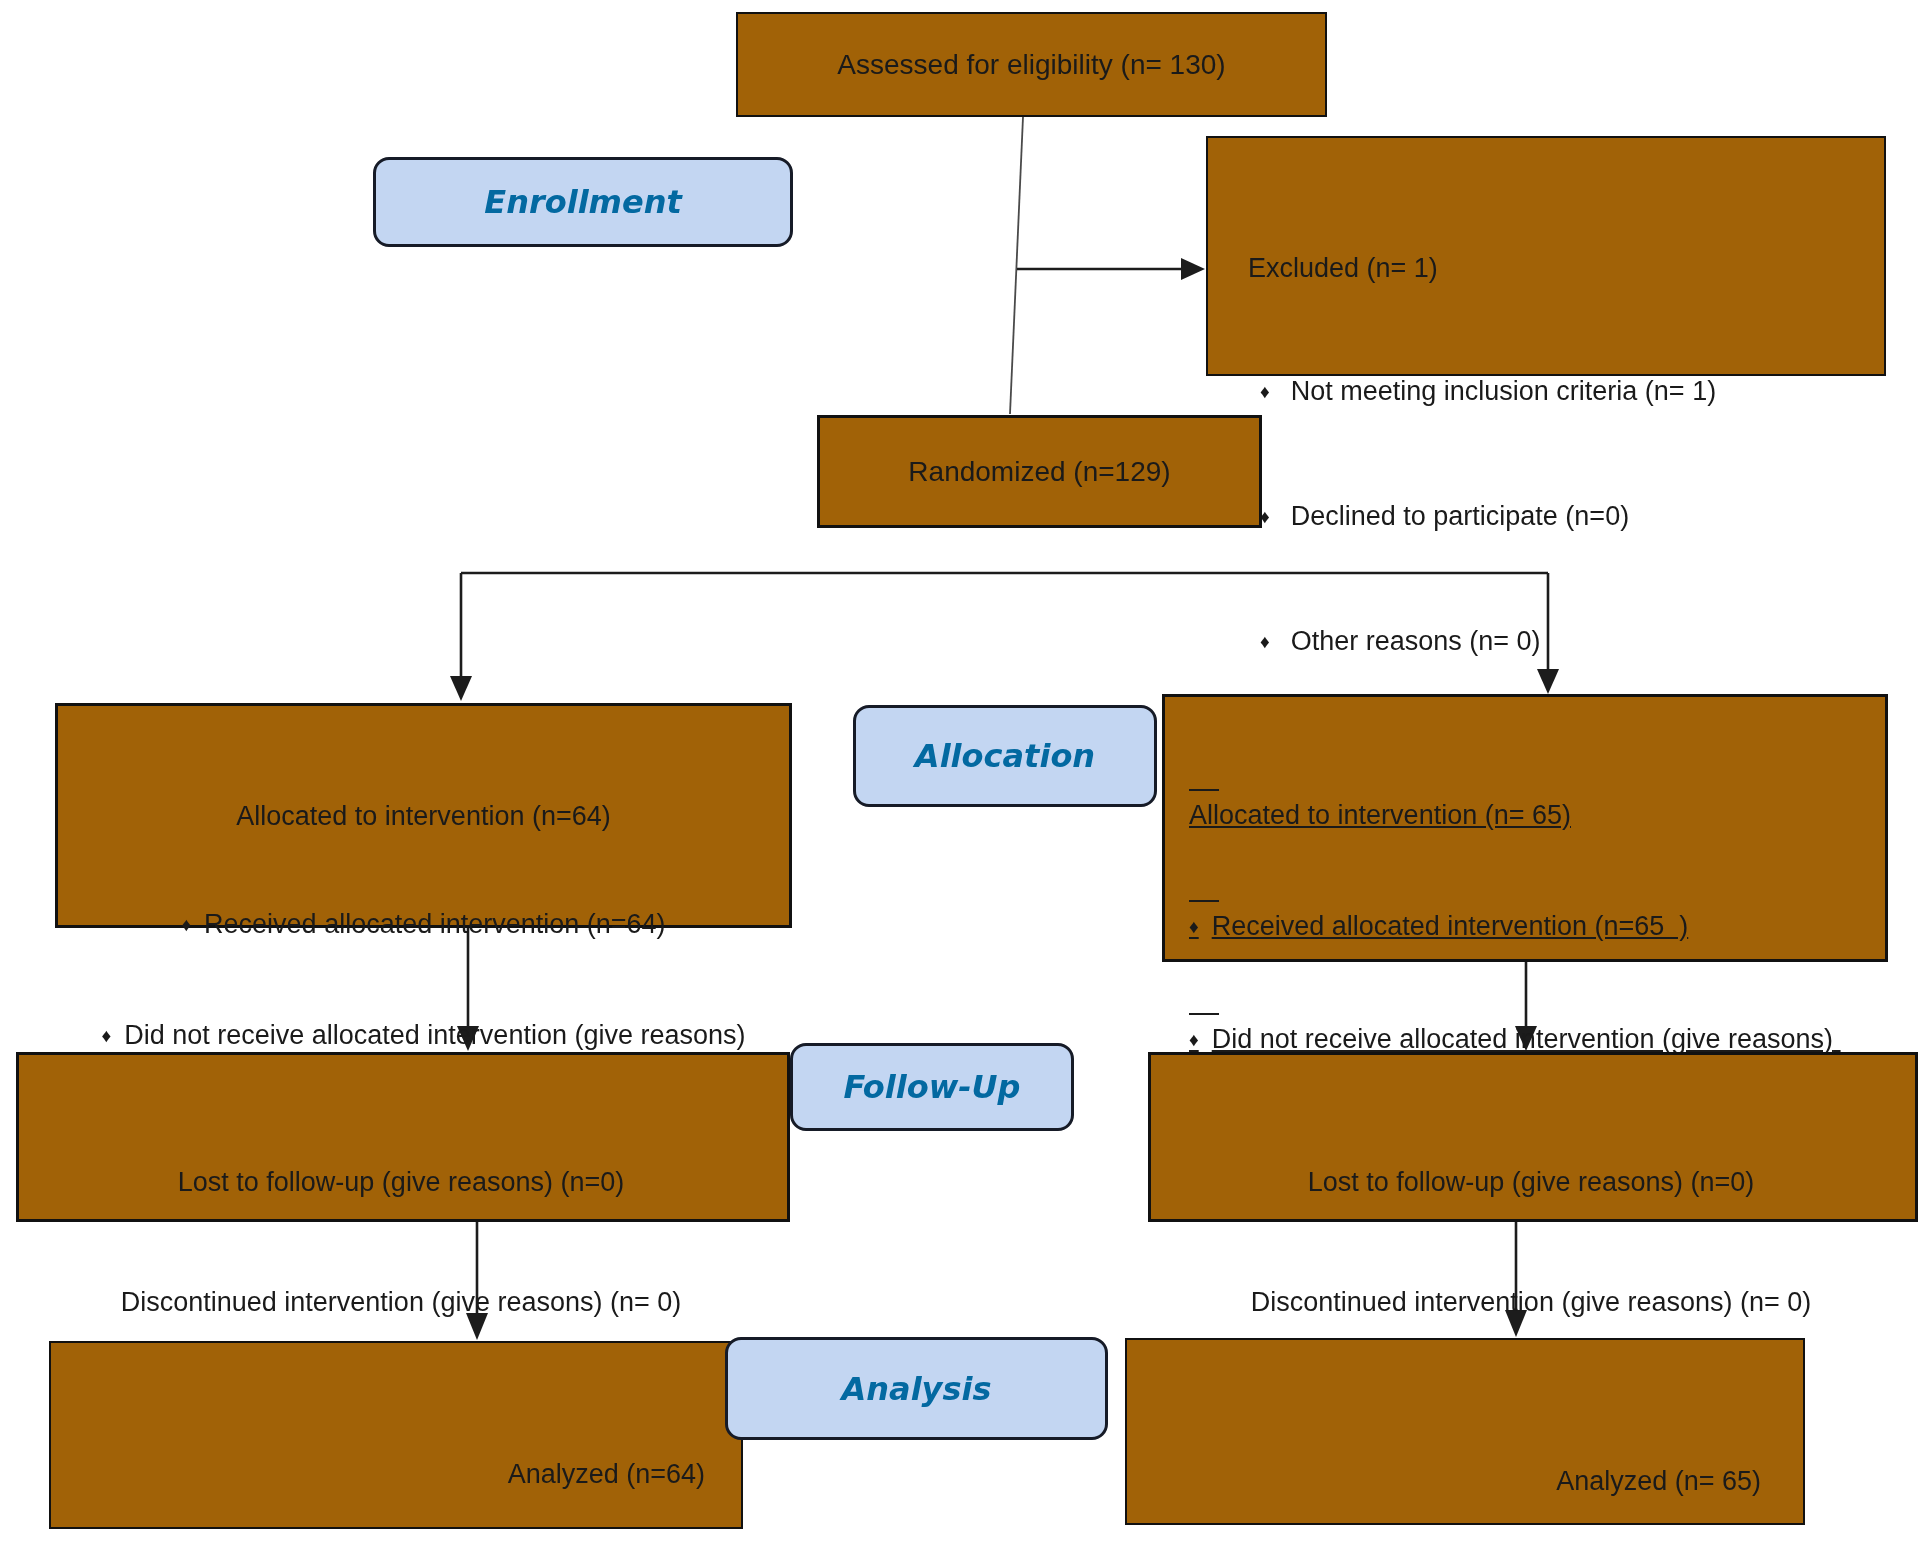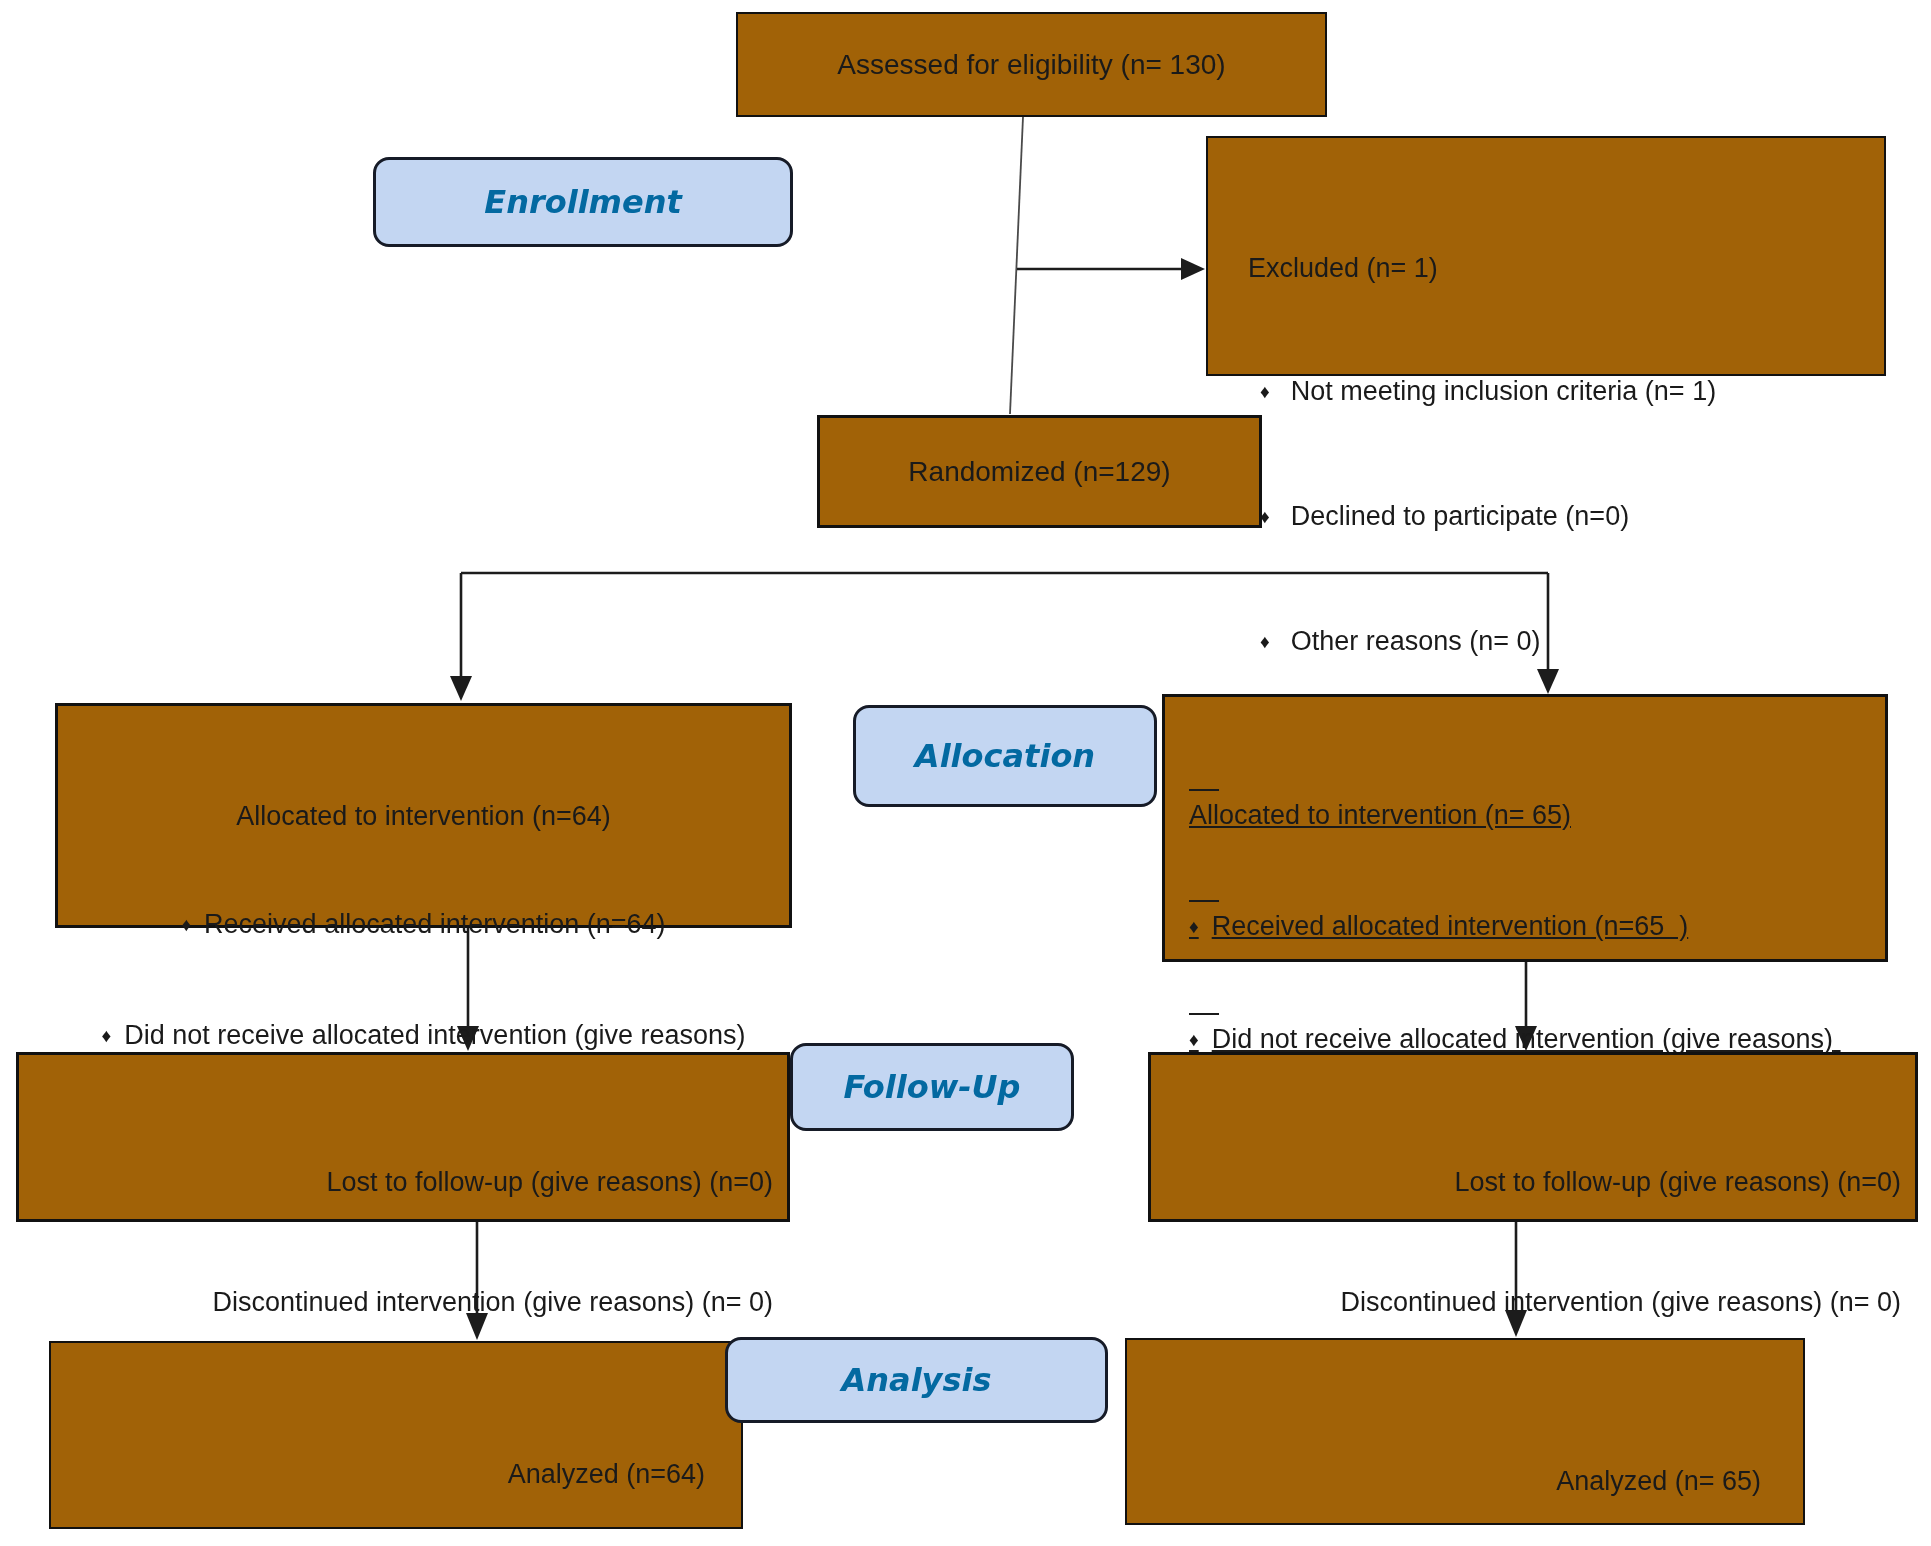--- a/index.html
+++ b/index.html
@@ -52,21 +52,21 @@
     position:relative;
     top:-2px;
   }
   .bullet.wide{margin-right:21px;}
   .li{padding-left:74px;text-indent:-74px;}
   #excluded-box{padding:28px 0 0 40px;line-height:41px;}
   #excluded-box .li{padding-left:12px;text-indent:0;}
   #alloc-left-box{text-align:center;padding:20px 18px 0 18px;line-height:36px;}
   #alloc-left-box .li{padding-left:0;text-indent:0;}
   #alloc-right-box{padding:26px 18px 0 24px;line-height:37px;}
-  #followup-left-box,#followup-right-box{text-align:right;padding:27px 14px 3px 10px;line-height:40px;}
+  #followup-left-box,#followup-right-box{text-align:center;padding:27px 14px 3px 10px;line-height:40px;}
   #analysis-left-box{text-align:right;padding:31px 36px 0 10px;line-height:40px;}
   #analysis-right-box{text-align:right;padding:36px 42px 0 10px;line-height:42px;}
   svg.connectors{
     position:absolute;
     left:0;top:0;
     z-index:1;
   }
 </style>
 </head>
 <body>
@@ -147,21 +147,21 @@
     <div>Lost to follow-up (give reasons) (n=0)</div>
     <div>Discontinued intervention (give reasons) (n= 0)</div>
   </div>
 
   <div class="box" id="analysis-left-box" style="left:49px;top:1341px;width:694px;height:188px;">
     <div>Analyzed (n=64)</div>
     
     
   </div>
 
-  <div class="stage" id="analysis-label" style="left:725px;top:1337px;width:383px;height:86px;">
+  <div class="stage" id="analysis-label" style="left:725px;top:1337px;width:383px;height:103px;">
     <span>Analysis</span>
   </div>
 
   <div class="box" id="analysis-right-box" style="left:1125px;top:1338px;width:680px;height:187px;">
     <div>Analyzed (n= 65)</div>
     
   </div>
 
 </div>
 

